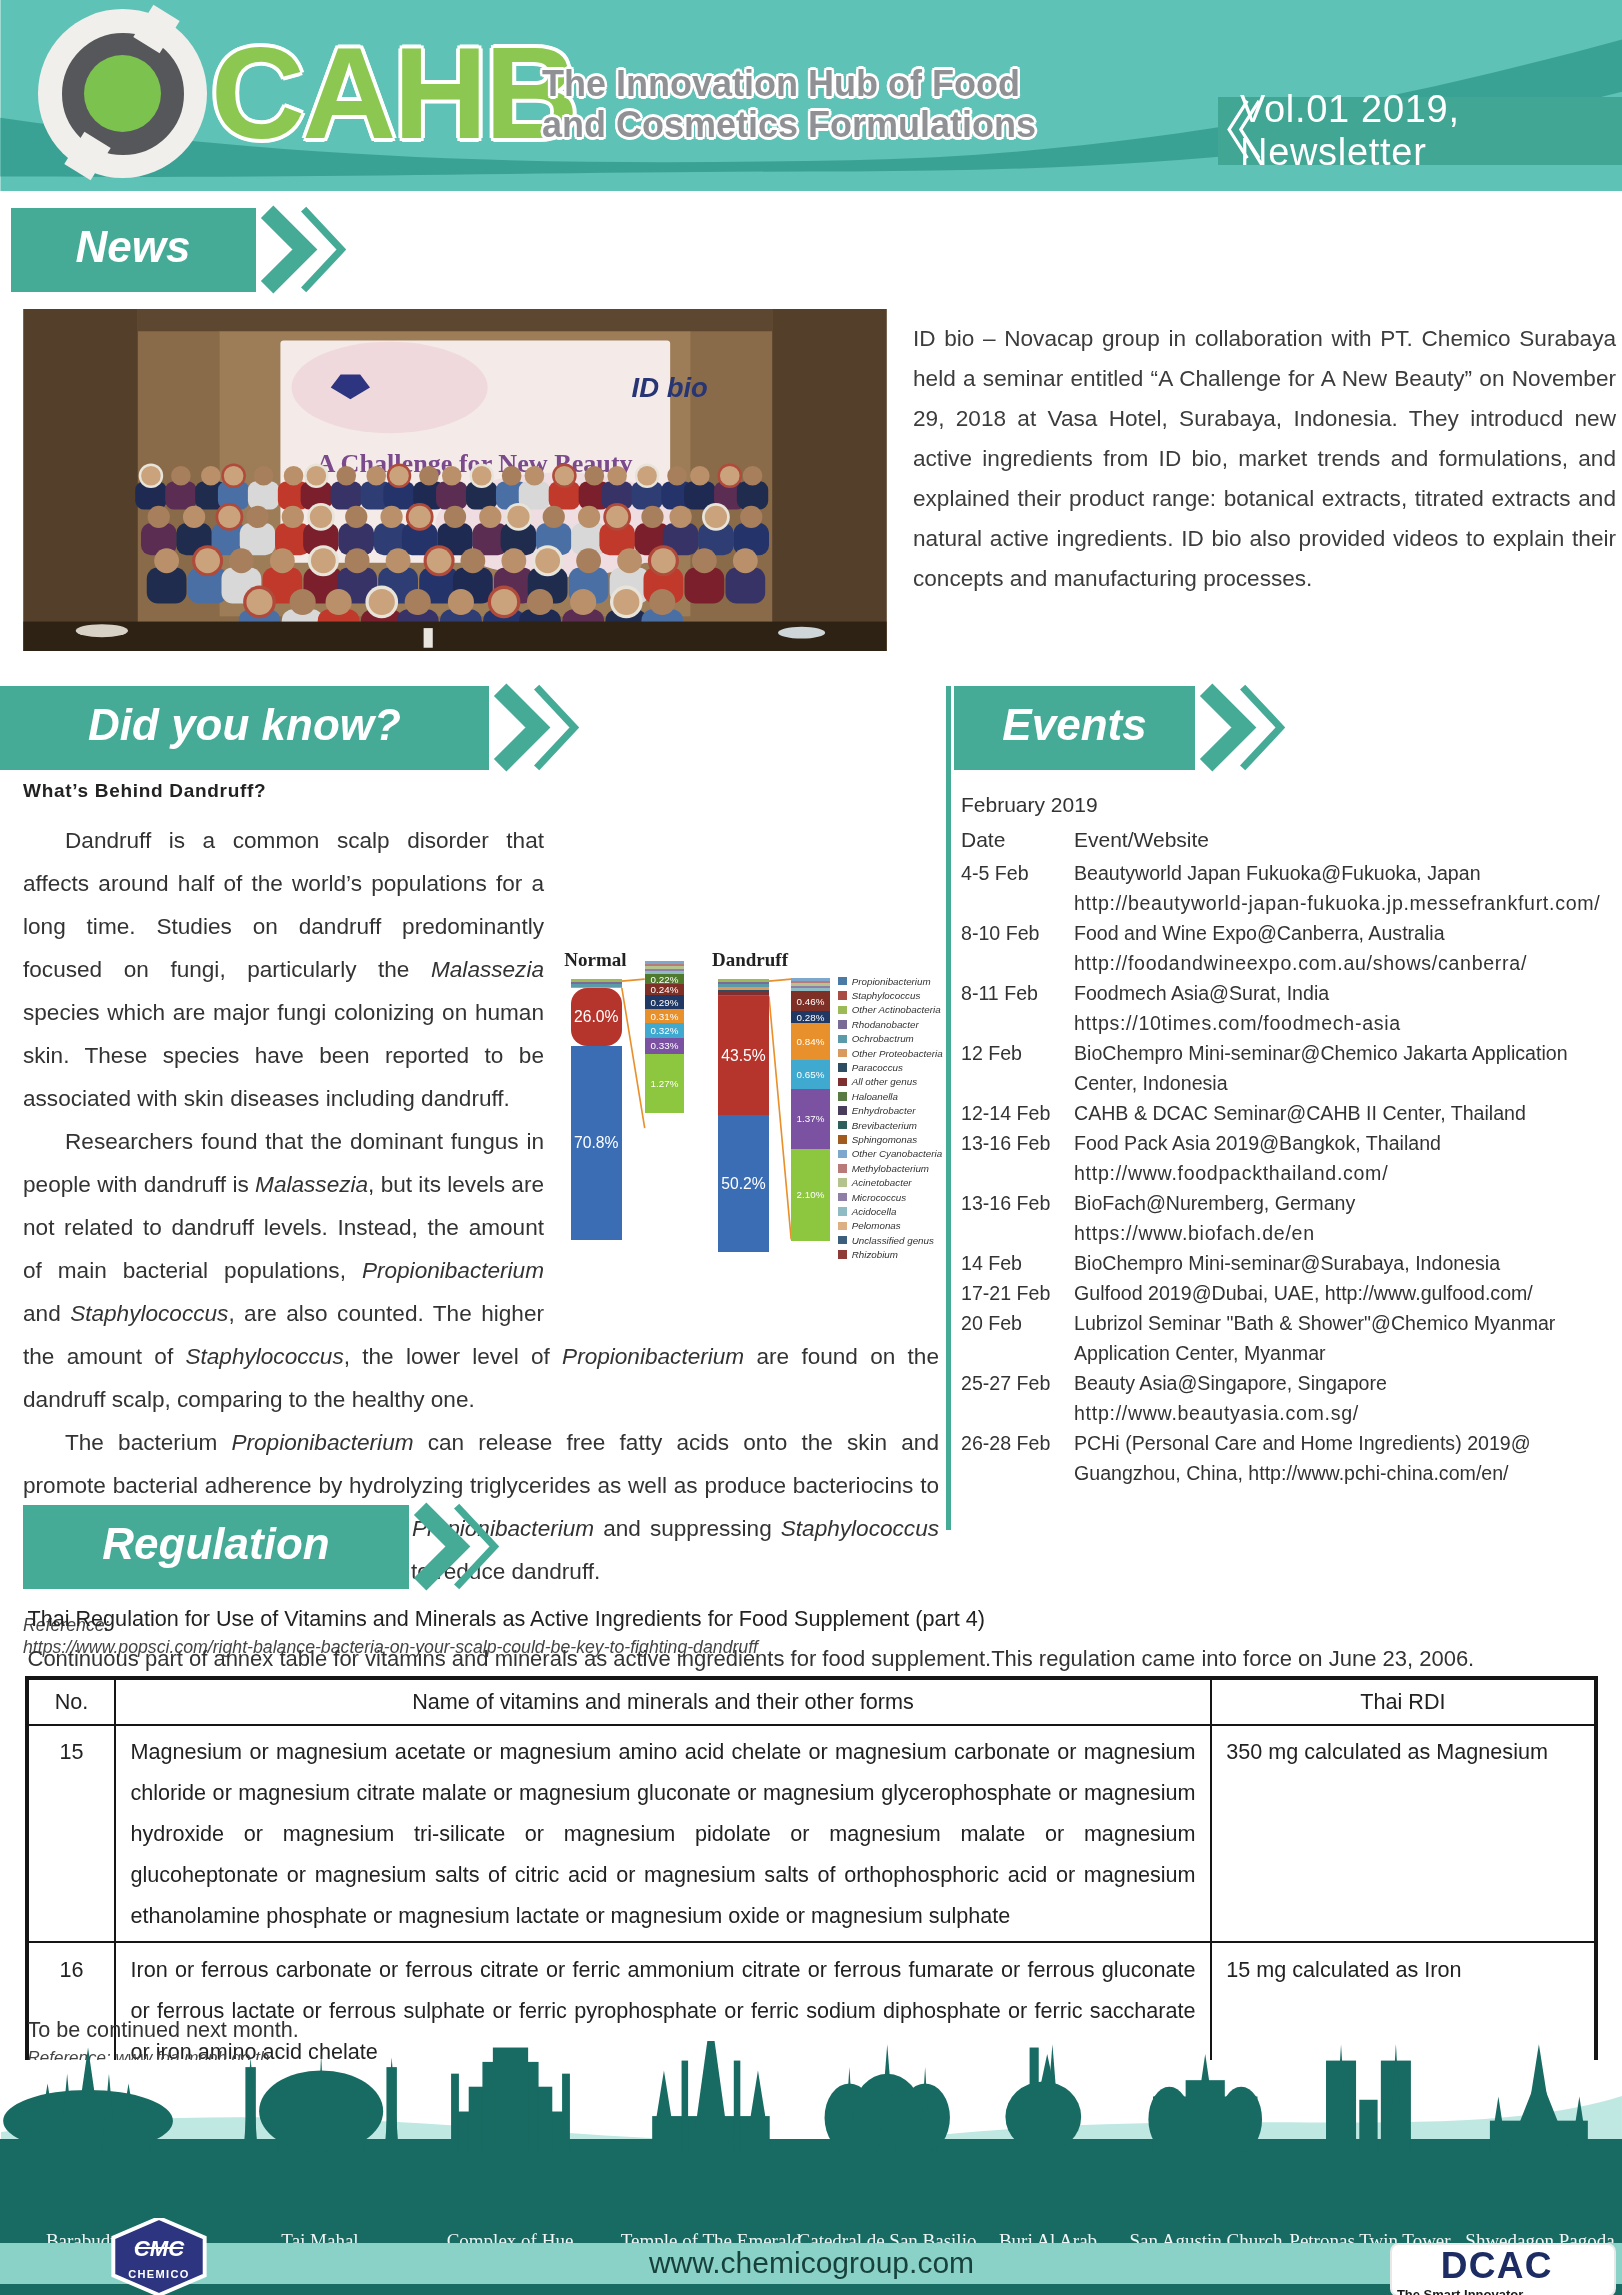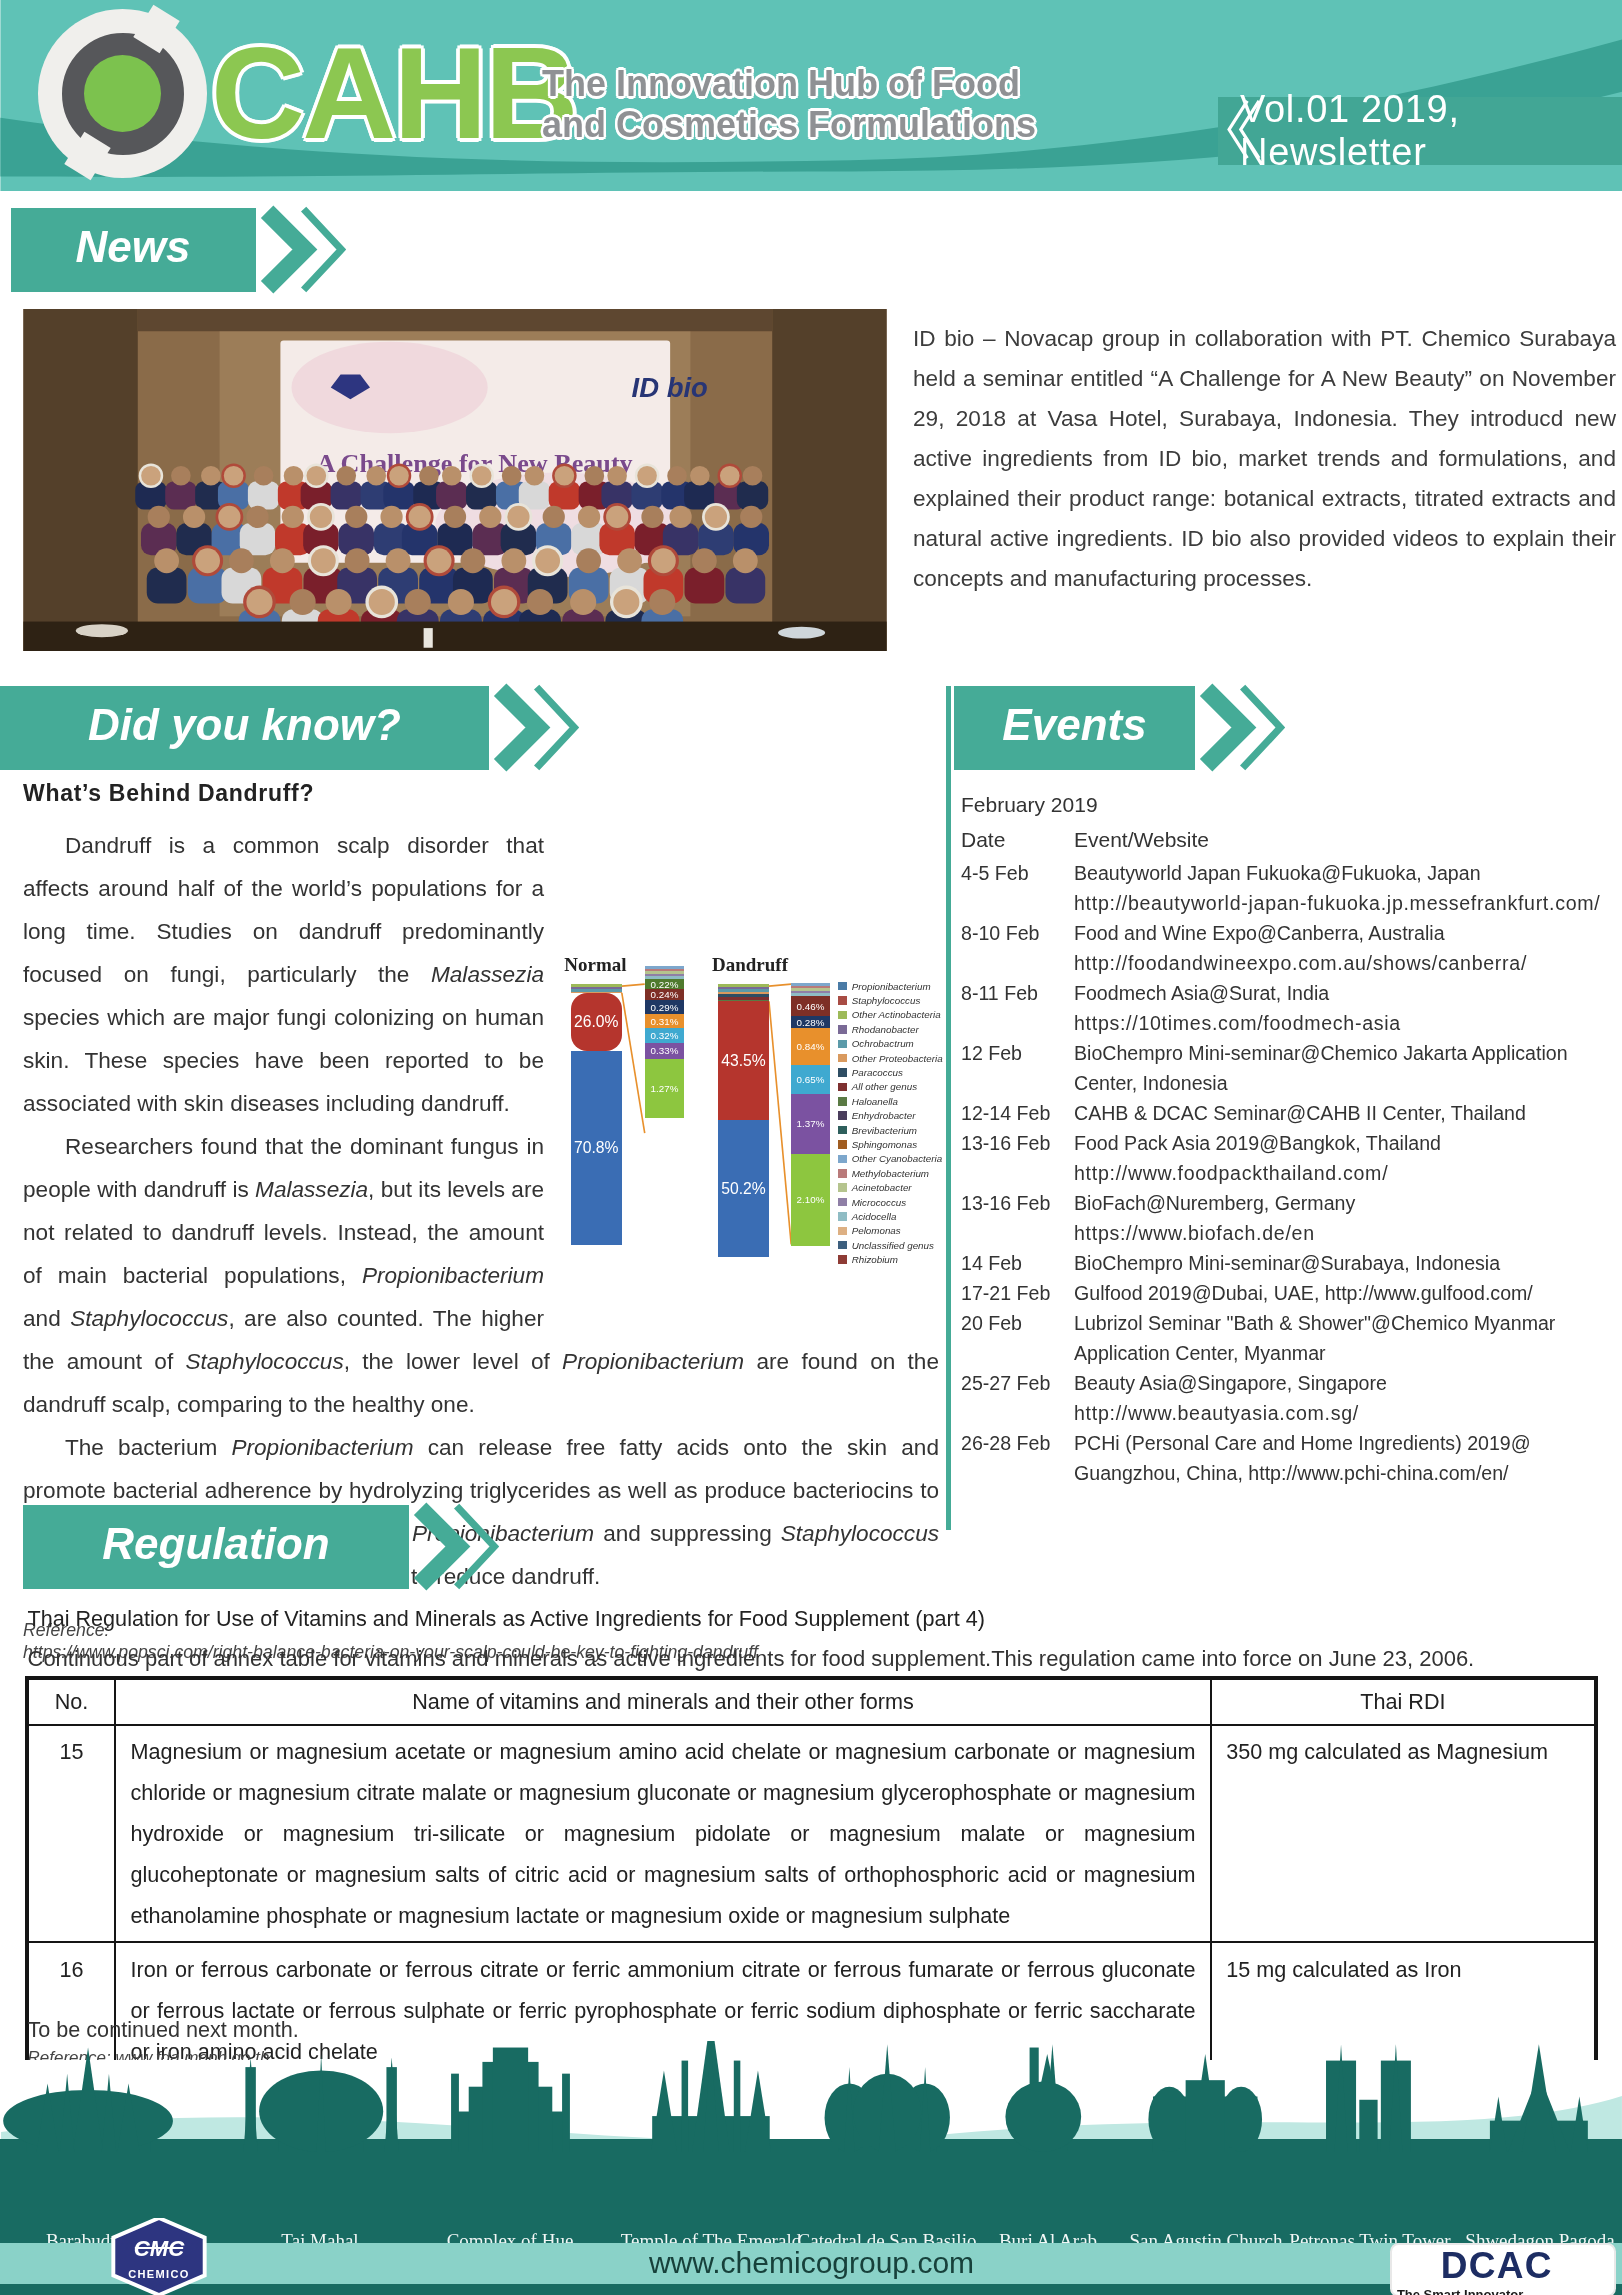--- a/index.html
+++ b/index.html
@@ -35,21 +35,21 @@
   .ribbon-events{left:954px;top:686px;width:241px;}
   .ribbon-reg{left:23px;top:1505px;width:386px;}
 
   
   .news-photo{position:absolute;left:23px;top:309px;width:864px;height:342px;overflow:hidden;}
   .news-text{position:absolute;left:913px;top:296px;width:703px;font-size:22.6px;line-height:40px;
              color:#3c3c3c;text-align:justify;}
 
   
   .dyk-content{position:absolute;left:23px;top:780px;width:916px;color:#333;}
-  .dyk-heading{font-size:23px;font-weight:bold;letter-spacing:0.7px;margin:0 0 17px 0;color:#222;}
+  .dyk-heading{font-size:19px;font-weight:bold;letter-spacing:0.7px;margin:0 0 17px 0;color:#222;}
   .dyk-content p{margin:0;font-size:22.6px;line-height:43px;text-indent:42px;text-align:justify;}
   .dyk-ref{margin-top:22px;font-size:17.7px;font-style:italic;color:#444;line-height:21.6px;}
 
   .chart{float:right;position:relative;width:378px;height:339px;margin:126px 0 11.8px 17px;background:#fff;}
   .chart .g-title{position:absolute;top:3.9px;font-size:19px;font-weight:bold;color:#222;text-align:left;width:124px;font-family:Liberation Serif, serif;}
   .chart .bar{position:absolute;display:flex;flex-direction:column;}
   .chart .seg{position:relative;display:flex;align-items:center;justify-content:center;color:#fff;overflow:hidden;}
   .chart svg.lines{position:absolute;left:0;top:0;}
   .legend{position:absolute;left:277px;top:29px;width:101px;}
   .legend-item{display:flex;align-items:center;height:14.4px;}

